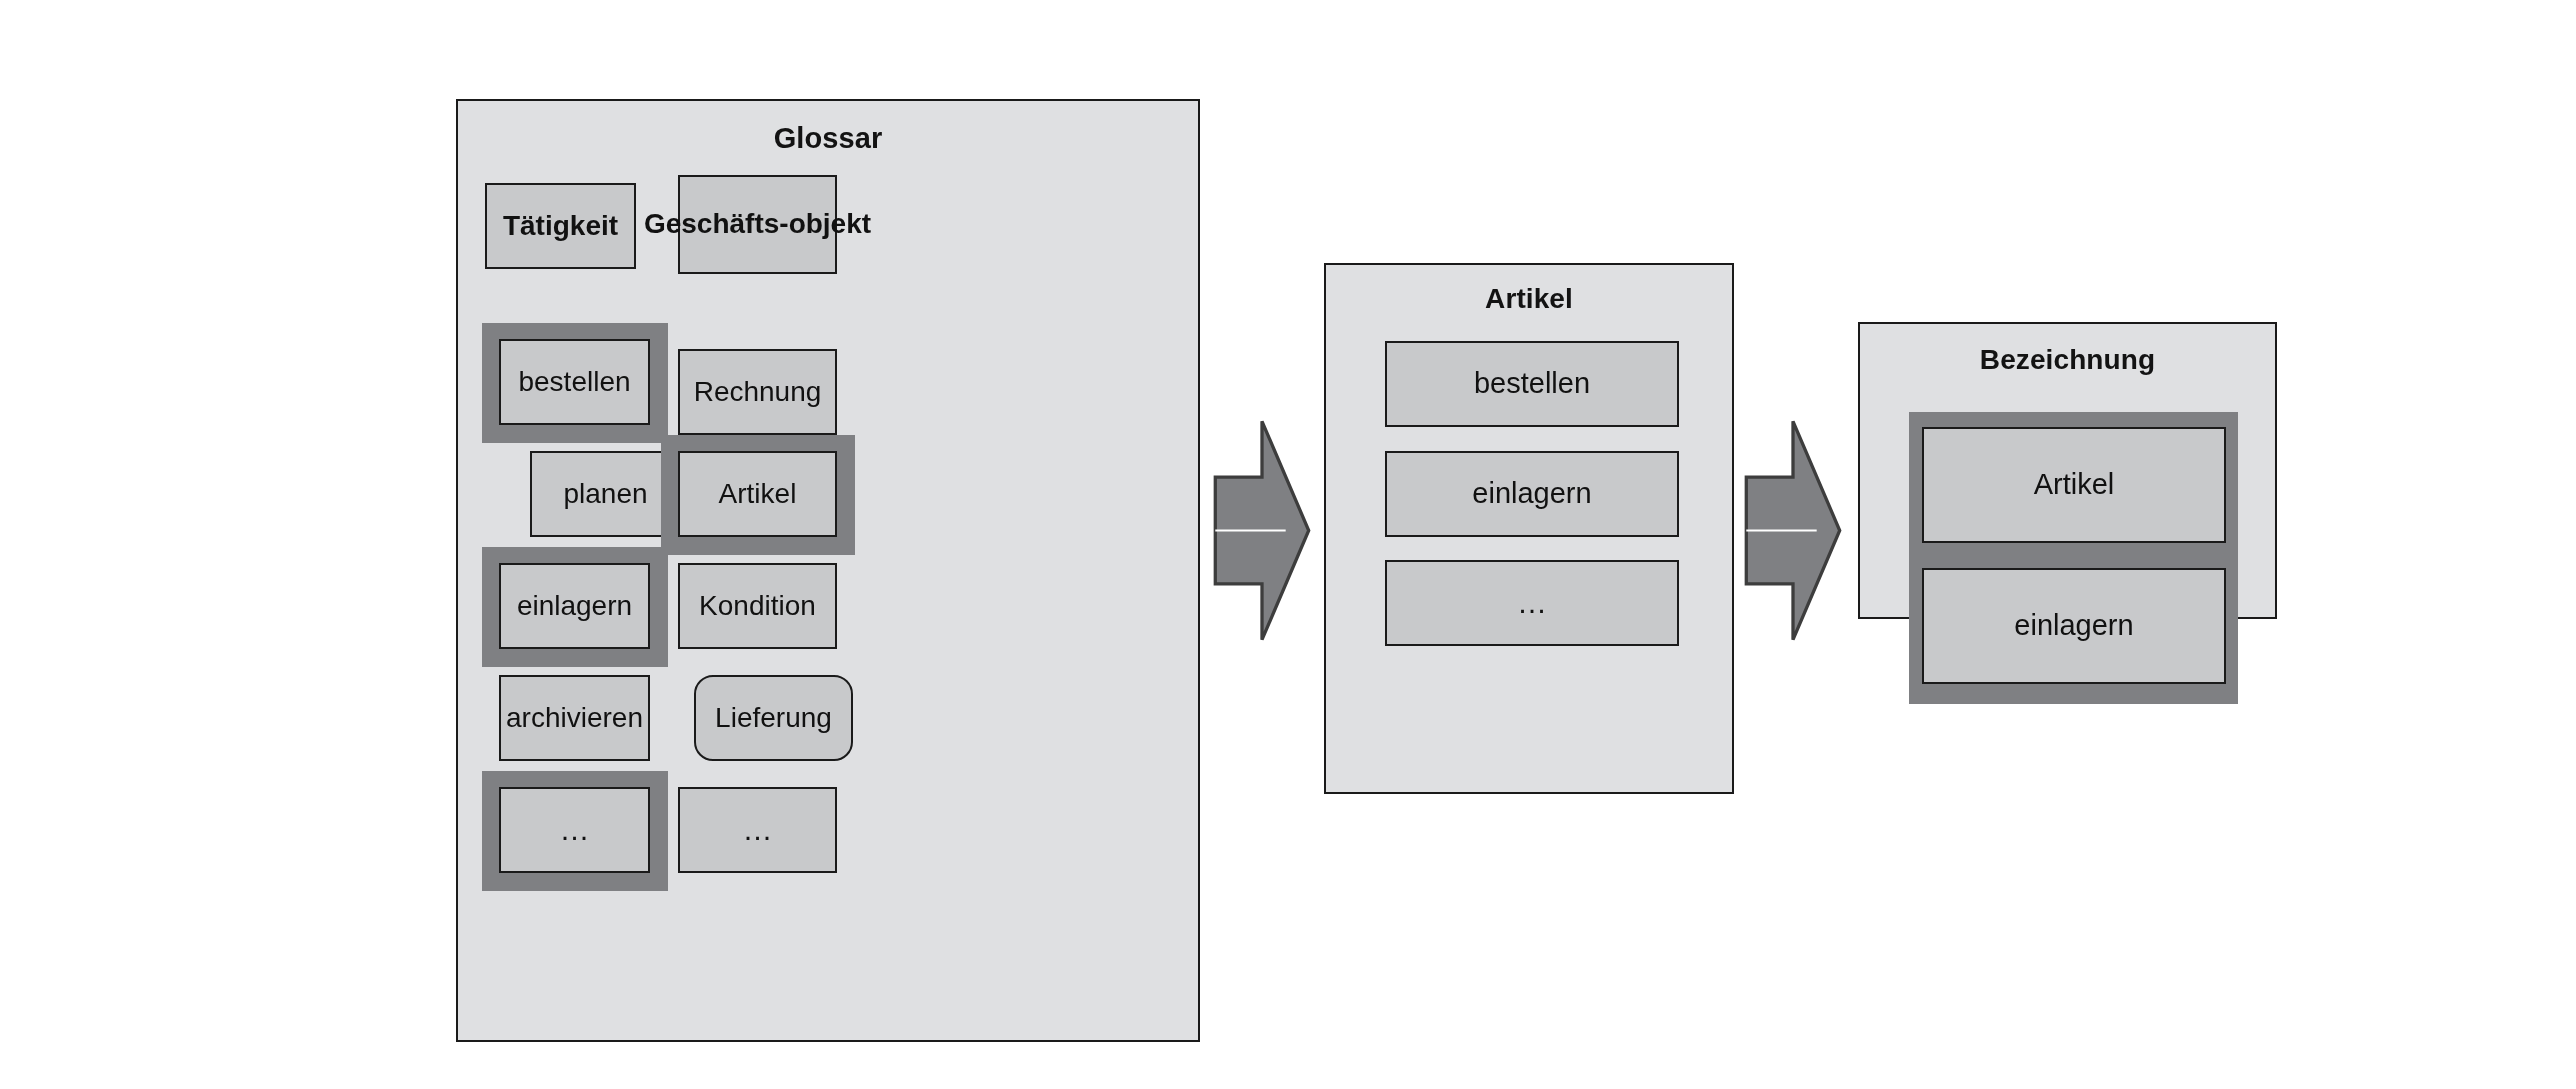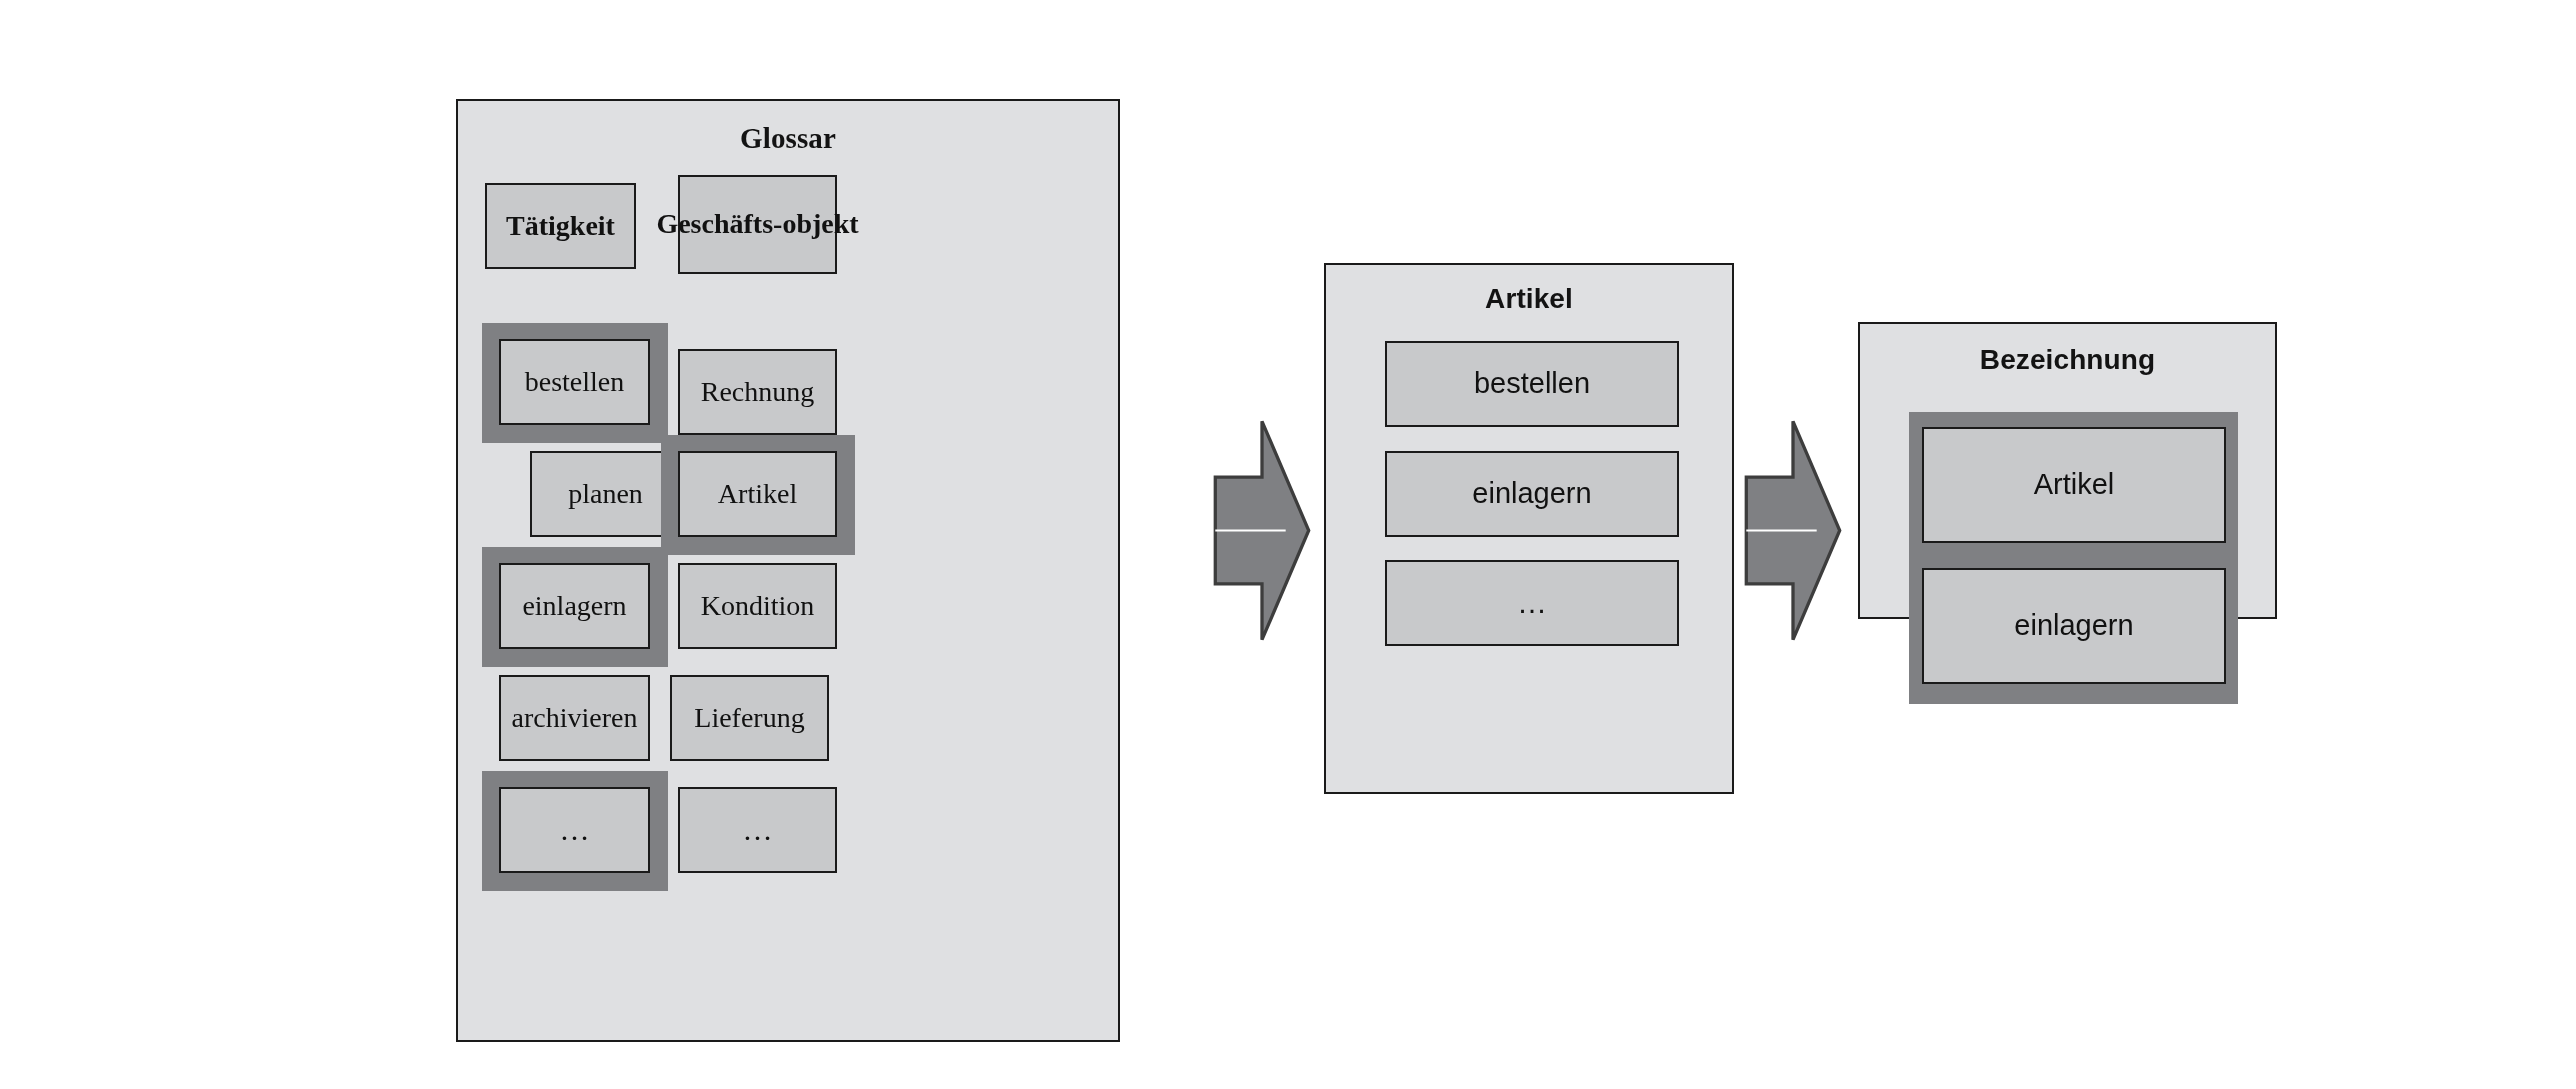--- a/index.html
+++ b/index.html
@@ -73,21 +73,21 @@
   .fs-head       { font-size: 28px; }
   .fs-item       { font-size: 28px; }
   .fs-item-lg    { font-size: 29px; }
   .fs-dots       { font-size: 30px; }
 </style>
 </head>
 <body>
 
 <div id="canvas">
 
-  <div class="panel" style="left:456px; top:99px; width:664px; height:943px;font-family:Liberation Serif, serif;">
+  <div class="panel" style="left:456px; top:99px; width:744px; height:943px;">
 
     <div class="panel-title fs-title" style="top:21px;">Glossar</div>
 
     <div class="box head fs-head" style="left:27px; top:82px; width:151px; height:86px;">Tätigkeit</div>
 
     <div class="box head fs-head" style="left:220px; top:74px; width:159px; height:99px; flex-direction:row;">
       <span>Geschäfts-</span>
       <span>objekt</span>
     </div>
 
@@ -104,21 +104,21 @@
     <div class="highlight" style="left:24px; top:670px; width:186px; height:120px;"></div>
     <div class="box fs-dots" style="left:41px; top:686px; width:151px; height:86px;">…</div>
 
     <div class="box fs-item" style="left:220px; top:238px; width:159px; height:86px;margin-top:10px;">Rechnung</div>
 
     <div class="highlight" style="left:203px; top:334px; width:194px; height:120px;"></div>
     <div class="box fs-item" style="left:220px; top:350px; width:159px; height:86px;">Artikel</div>
 
     <div class="box fs-item" style="left:220px; top:462px; width:159px; height:86px;">Kondition</div>
 
-    <div class="box fs-item" style="left:212px; top:574px; width:159px; height:86px;">Lieferung</div>
+    <div class="box fs-item" style="left:236px; top:574px; width:159px; height:86px;border-radius:19px;">Lieferung</div>
 
     <div class="box fs-dots" style="left:220px; top:686px; width:159px; height:86px;">…</div>
   </div>
 
   <div class="arrow" style="left:1212px; top:417px; width:100px; height:227px;">
     <svg width="100" height="227" viewBox="0 0 152 344">
       <polygon points="5,91 76,91 76,6 147,172 76,338 76,253 5,253" fill="#7f8083" stroke="#3d3d3d" stroke-width="5" stroke-linejoin="miter"></polygon>
       <line x1="5" y1="172" x2="112" y2="172" stroke="#ffffff" stroke-width="3"></line>
     </svg>
   </div>

